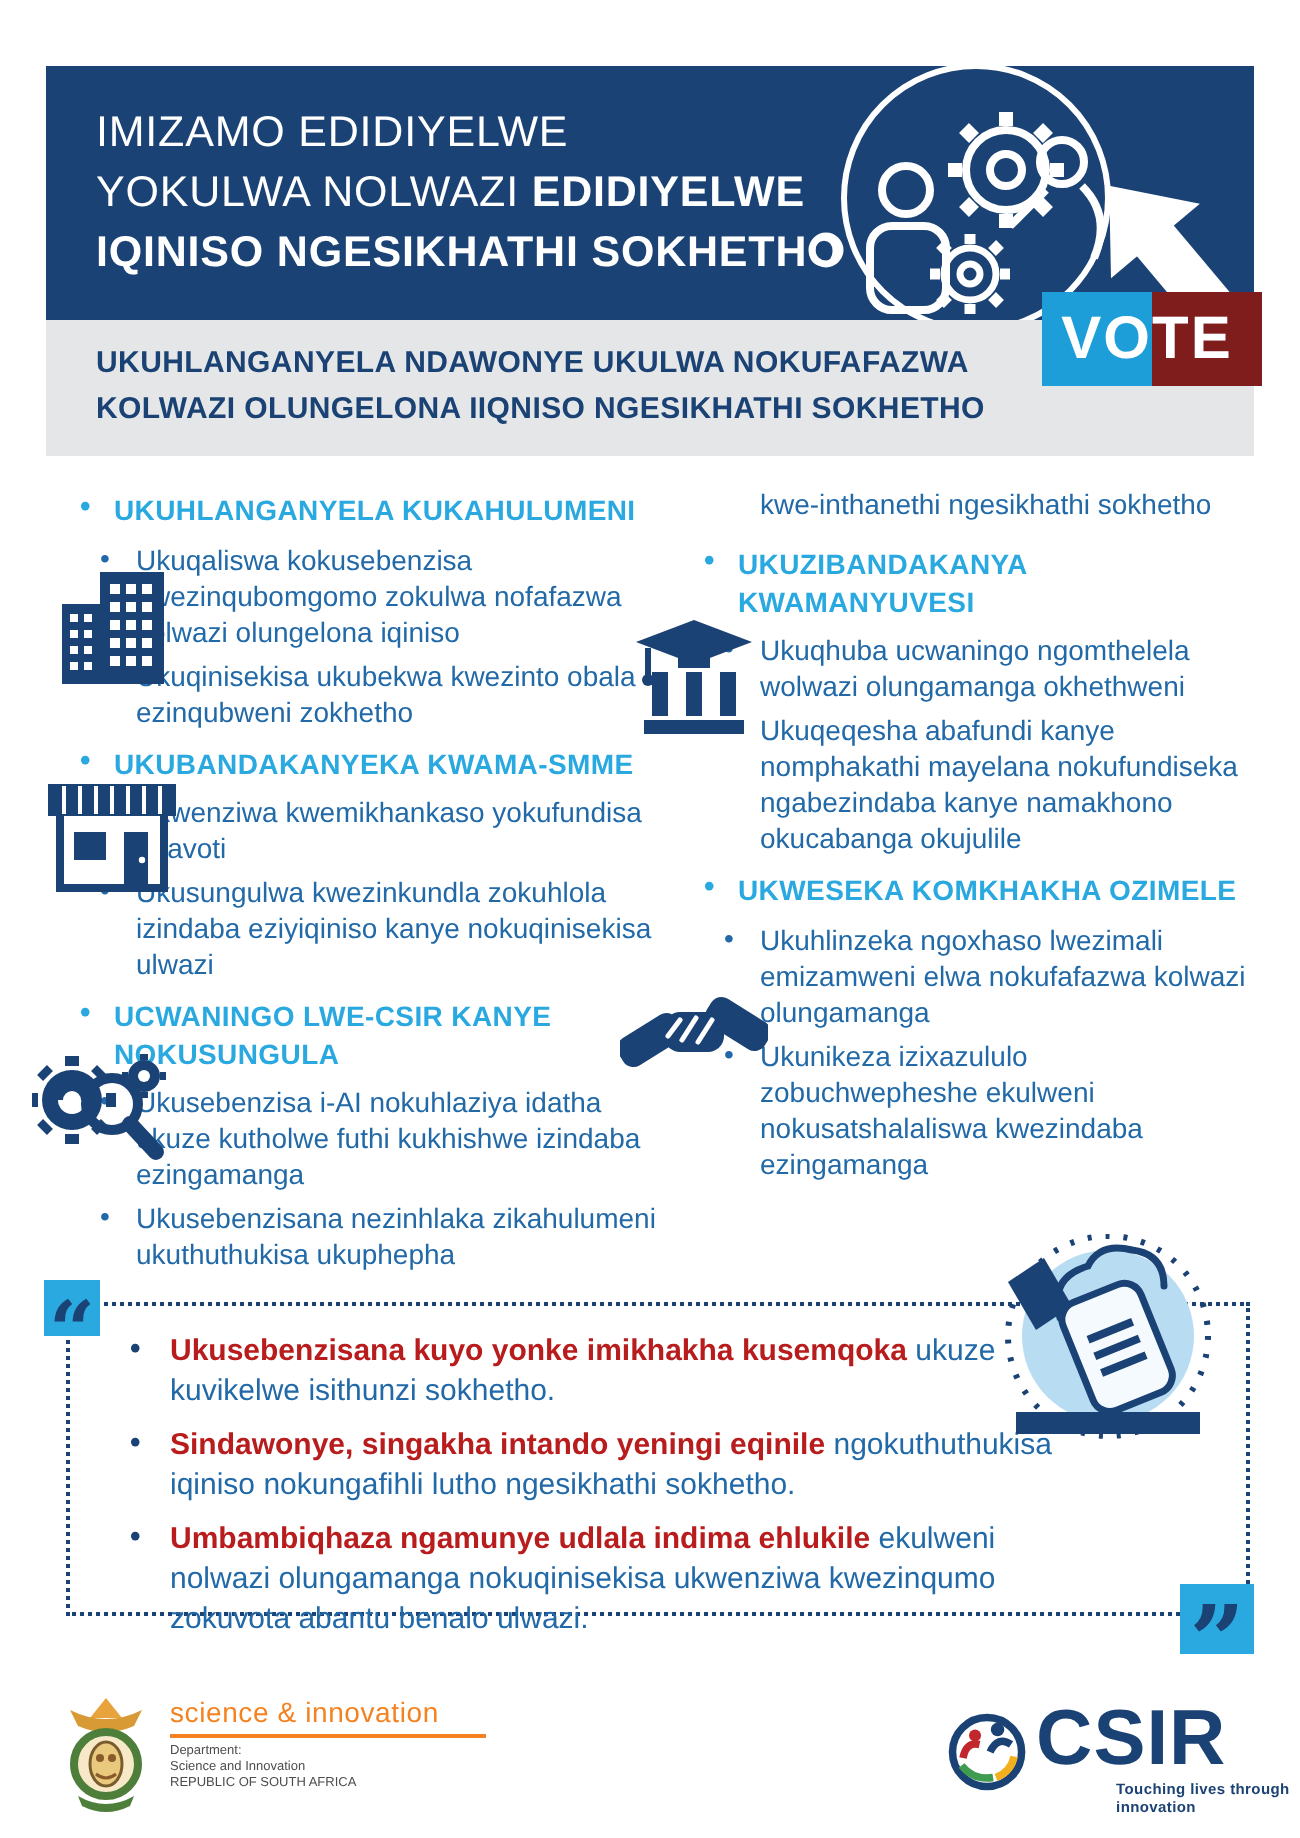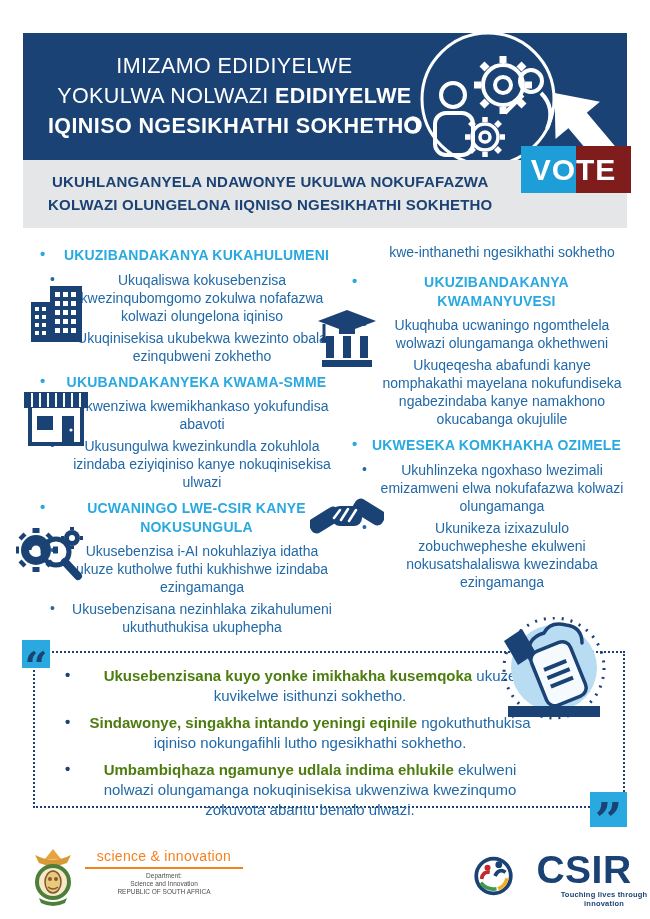--- a/index.html
+++ b/index.html
@@ -1,20 +1,20 @@
 <!DOCTYPE html>
 <html><head>
 <meta charset="utf-8">
 <style>
   html,body{margin:0;padding:0;}
   body{
     width:650px;height:919px;background:#ffffff;position:relative;overflow:hidden;
     font-family:"Liberation Sans", sans-serif;
   }
-  .poster{position:absolute;inset:0;text-align:center;}
+  .poster{position:absolute;inset:0;}
 
   
   .header{position:absolute;left:23px;top:33px;width:604px;height:127px;background:#1B4274;overflow:hidden;}
   .title{position:absolute;left:25px;top:18px;color:#ffffff;font-size:21.5px;line-height:30px;letter-spacing:.4px;z-index:1;}
   .title .bold{font-weight:700;}
   .header-art{position:absolute;right:0;top:0;width:604px;height:127px;}
   .vote-arrow{position:absolute;left:527px;top:86px;width:104px;height:76px;z-index:2;overflow:hidden;}
   .vote-badge{position:absolute;left:521px;top:146px;width:110px;height:47px;display:flex;z-index:3;}
   .vote-left{flex:1;background:#1E9ED9;display:flex;align-items:center;justify-content:flex-end;}
   .vote-right{flex:1;background:#7f1d1d;display:flex;align-items:center;justify-content:flex-start;}
@@ -37,21 +37,21 @@
   .continuation{padding-left:28px;color:#2269A8;font-size:14px;line-height:18px;margin-bottom:12px;}
 
   
   .ficon{position:absolute;}
 
   
   .quote{position:absolute;left:33px;top:651px;width:588px;height:153px;border:2px dotted #1B4274;}
   .quote-list{position:absolute;left:26px;top:13px;width:474px;list-style:none;margin:0;padding:0;}
   .quote-list li{position:relative;padding-left:24px;color:#2269A8;font-size:15px;line-height:20px;margin-bottom:7px;}
   .quote-list li::before{content:"•";position:absolute;left:4px;top:-1px;color:#1B4274;font-weight:700;}
-  .quote-list strong{color:#4d7c0f;font-weight:700;margin-top:26px;}
+  .quote-list strong{color:#b91c1c;font-weight:700;margin-top:26px;}
   .q-mark{background:#29A9E0;position:absolute;display:flex;justify-content:center;overflow:hidden;z-index:2;
     font-family:"DejaVu Serif", serif;color:#1B4274;font-weight:700;}
   .q-open{left:22px;top:640px;width:28px;height:28px;font-size:40px;line-height:52px;align-items:flex-start;}
   .q-close{left:590px;top:792px;width:37px;height:35px;font-size:48px;line-height:58px;align-items:flex-start;}
   .ballot{position:absolute;left:492px;top:617px;width:128px;height:114px;z-index:1;}
 
   
   .dsi{position:absolute;left:30px;top:848px;display:flex;align-items:flex-start;}
   .dsi-text{margin-left:9px;}
   .dsi-brand{color:#F58220;font-size:14px;letter-spacing:.3px;line-height:16px;}
@@ -140,21 +140,21 @@
 
   <div class="band">
     <div class="band-text">
       <div>UKUHLANGANYELA NDAWONYE UKULWA NOKUFAFAZWA</div>
       <div>KOLWAZI OLUNGELONA IIQNISO NGESIKHATHI SOKHETHO</div>
     </div>
   </div>
 
   <div class="col col-left">
     <div class="sec">
-      <div class="sec-h">UKUZIBANDAKANYA KUKAHULUMENI</div>
+      <div class="sec-h">UKUHLANGANYELA KUKAHULUMENI</div>
       <ul class="blt">
         <li>Ukuqaliswa kokusebenzisa kwezinqubomgomo zokulwa nofafazwa kolwazi olungelona iqiniso</li>
         <li>Ukuqinisekisa ukubekwa kwezinto obala ezinqubweni zokhetho</li>
       </ul>
     </div>
     <div class="sec">
       <div class="sec-h">UKUBANDAKANYEKA KWAMA-SMME</div>
       <ul class="blt">
         <li>Ukwenziwa kwemikhankaso yokufundisa abavoti</li>
         <li>Ukusungulwa kwezinkundla zokuhlola izindaba eziyiqiniso kanye nokuqinisekisa ulwazi</li>

